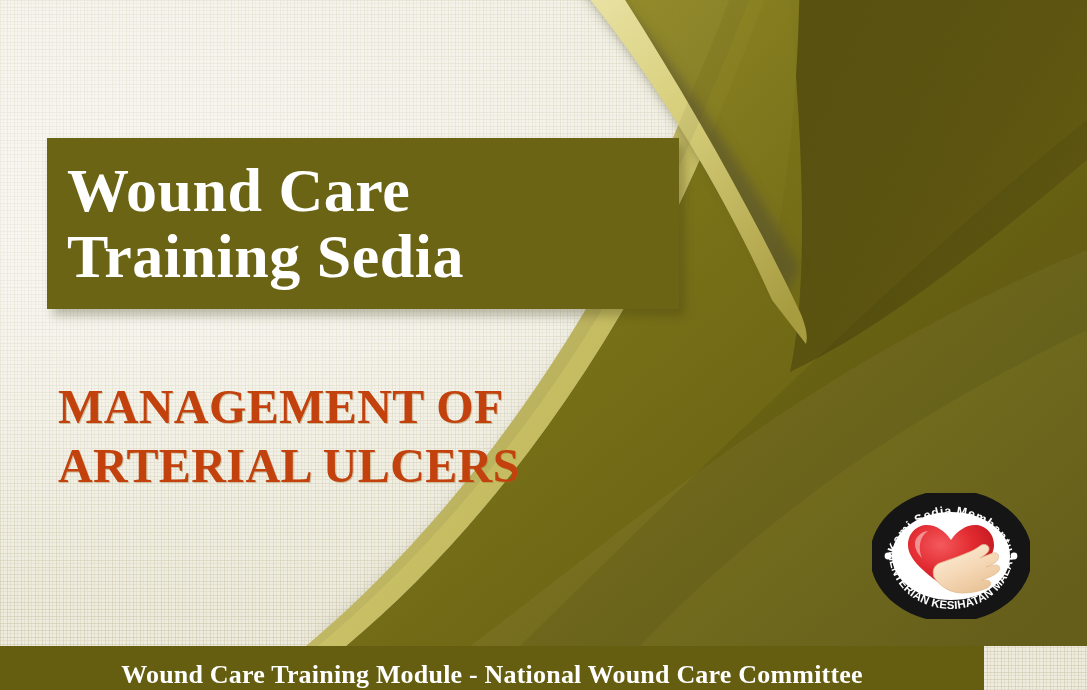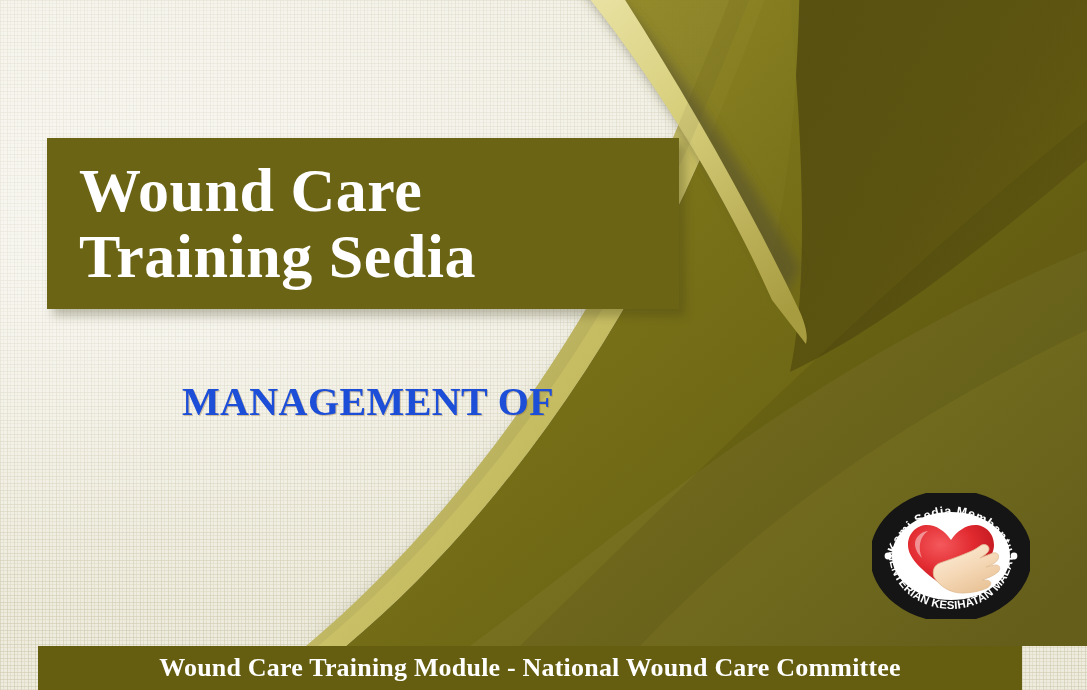--- a/index.html
+++ b/index.html
@@ -53,48 +53,47 @@
     position: absolute;
     left: 47px;
     top: 138px;
     width: 632px;
     height: 171px;
     background: #6B6414;
     box-shadow: 6px 7px 9px rgba(60,55,20,0.30);
     display: flex;
     flex-direction: column;
     justify-content: center;
-    padding: 0 0 0 32px;
+    padding: 0 0 0 20px;
     box-sizing: border-box;
   }
   .title-line {
     color: #FFFFFF;
     font-size: 62px;
     font-weight: bold;
     line-height: 1.06;
     letter-spacing: 0.5px;
     white-space: nowrap;
   }
 
   
   .subtitle {
     position: absolute;
     left: 58px;
     top: 378px;
     width: 620px;
   }
   .subtitle-line {
-    color: #1d4ed8;
-    font-size: 40px;
+    color: #c2410c;
+    font-size: 48px;
     font-weight: bold;
     line-height: 1.22;
     letter-spacing: 0.4px;
     text-shadow: 1px 1px 0 rgba(150,110,40,0.35);
     white-space: nowrap;
-    text-align: center;
   }
 
   
   .logo {
     position: absolute;
     left: 872px;
     top: 493px;
     width: 158px;
     height: 126px;
   }
@@ -102,23 +101,22 @@
 
   
   .footer-bar {
     position: absolute;
     left: 0;
     bottom: 0;
     width: 984px;
     height: 44px;
     background: #655E10;
     display: flex;
-    align-items: center;
+    align-items: flex-end;
     justify-content: center;
-    margin-left: 38px;
   }
   .footer-text {
     color: #FFFFFF;
     font-size: 26px;
     font-weight: bold;
     letter-spacing: 0.2px;
     white-space: nowrap;
   }
 </style>
 </head>
@@ -223,20 +221,21 @@
     </svg>
   </div>
 
   <div class="title-box">
     <div class="title-line">Wound Care</div>
     <div class="title-line">Training Sedia</div>
   </div>
 
   <div class="subtitle">
     <div class="subtitle-line">MANAGEMENT OF</div>
+    <div class="subtitle-line">ARTERIAL ULCERS</div>
   </div>
 
   <div class="logo">
     <svg viewBox="0 0 158 126" xmlns="http://www.w3.org/2000/svg">
       <defs>
         <radialGradient id="gHeart" cx="0.38" cy="0.3" r="0.85">
           <stop offset="0%" stop-color="#F4595C"></stop>
           <stop offset="45%" stop-color="#E12A30"></stop>
           <stop offset="100%" stop-color="#AE0E16"></stop>
         </radialGradient>

